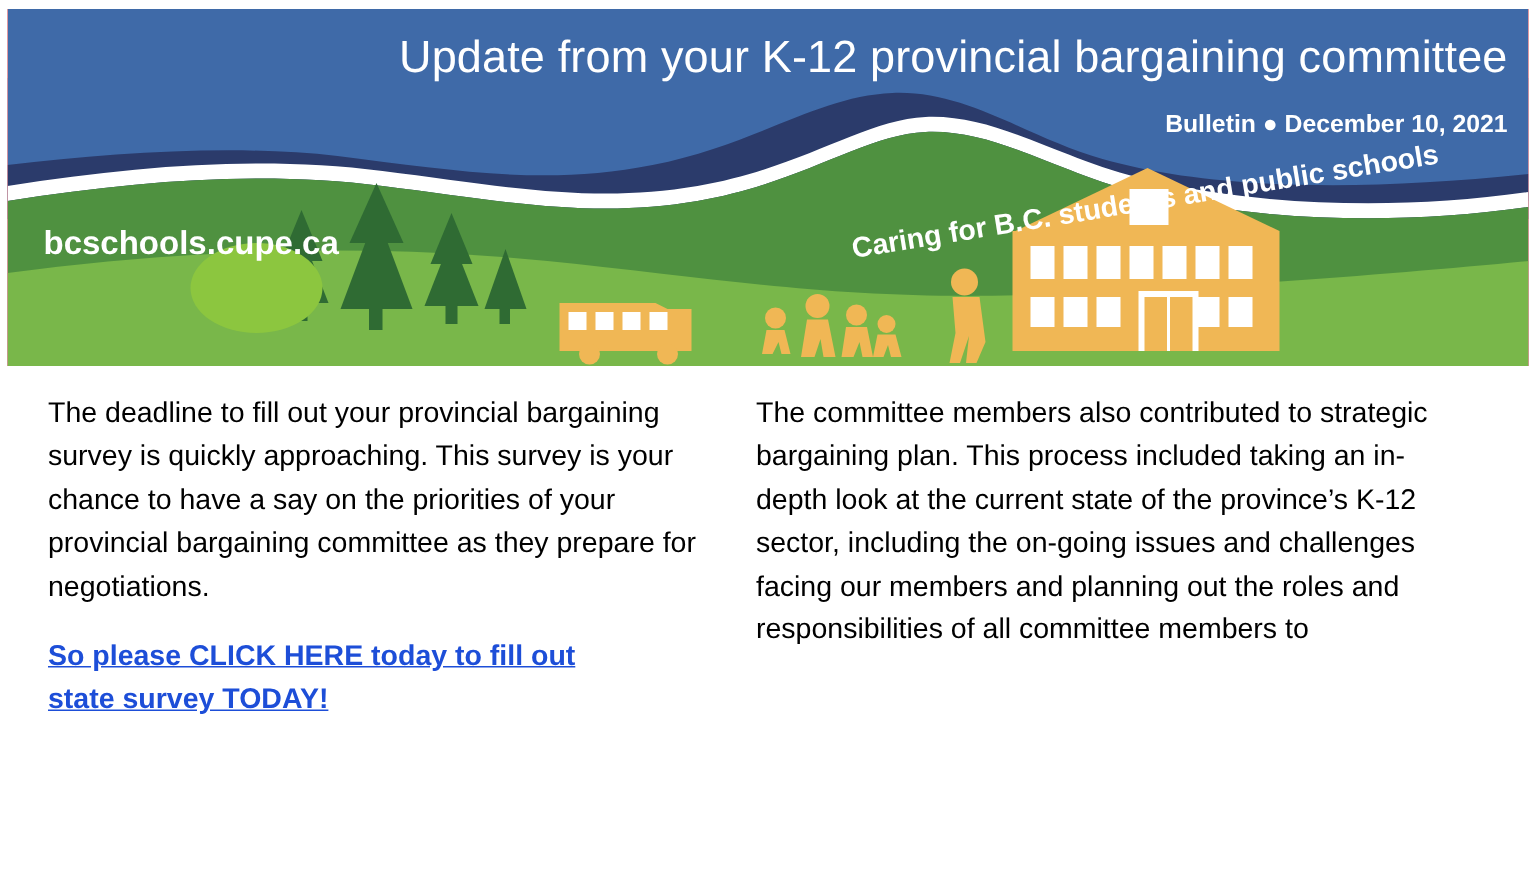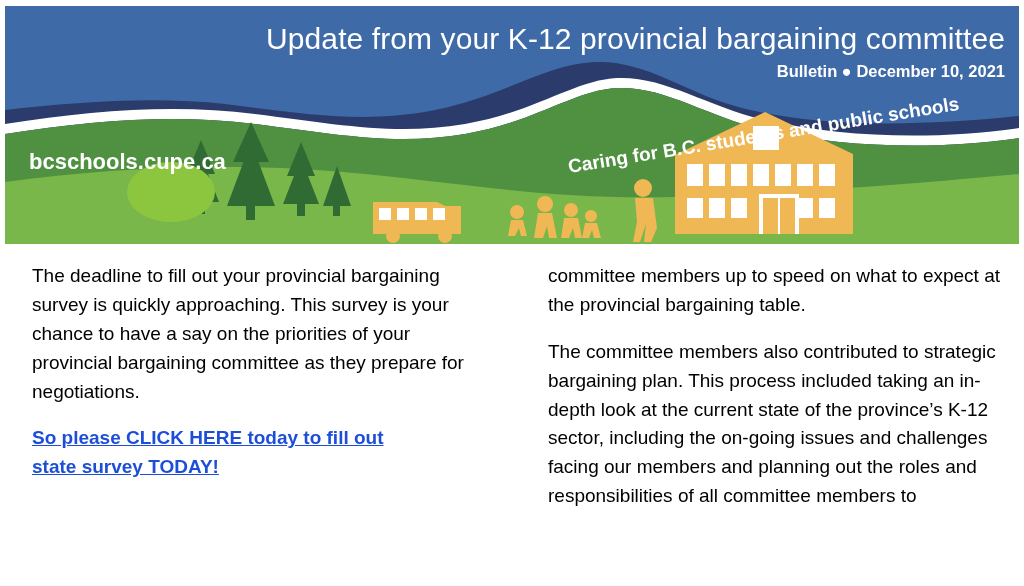--- a/index.html
+++ b/index.html
@@ -39,21 +39,21 @@
     font-size: 30px;
     color: #ffffff;
     font-weight: normal;
     letter-spacing: 0.1px;
     white-space: nowrap;
   }
 
   .banner-bulletin {
     position: absolute;
     right: 14px;
-    top: 56px;
+    top: 68px;
     font-size: 16.5px;
     color: #ffffff;
     font-weight: bold;
     white-space: nowrap;
   }
 
   .banner-tagline {
     position: absolute;
     left: 565px;
     top: 150px;
@@ -94,21 +94,21 @@
     line-height: 1.1;
     font-weight: bold;
     color: #1b4f9c;
     letter-spacing: -0.2px;
     white-space: nowrap;
   }
 
   
   .columns {
     display: flex;
-    gap: 64px;
+    gap: 20px;
     padding: 18px 22px 0 32px;
   }
   .col { width: 452px; }
   .col p {
     margin: 0 0 18px 0;
     font-size: 19px;
     line-height: 1.52;
     color: #000000;
   }
   .col p.bold { font-weight: bold; margin-bottom: 2px; }
@@ -220,19 +220,18 @@
 
   <div class="columns">
 
     <div class="col">
       <p>The deadline to fill out your provincial bargaining survey is quickly approaching. This survey is your chance to have a say on the priorities of your provincial bargaining committee as they prepare for negotiations.</p>
       <a class="cta" href="#">So please CLICK HERE today to fill out</a>
       <a class="cta" href="#">state survey TODAY!</a>
     </div>
 
     <div class="col">
-      <p>committee members up to speed on what to expect at the provincial bargaining table.</p>
       <p>The committee members also contributed to strategic bargaining plan. This process included taking an in-depth look at the current state of the province’s K-12 sector, including the on-going issues and challenges facing our members and planning out the roles and responsibilities of all committee members to</p>
     </div>
 
   </div>
 
 </div>
 
 </body></html>

